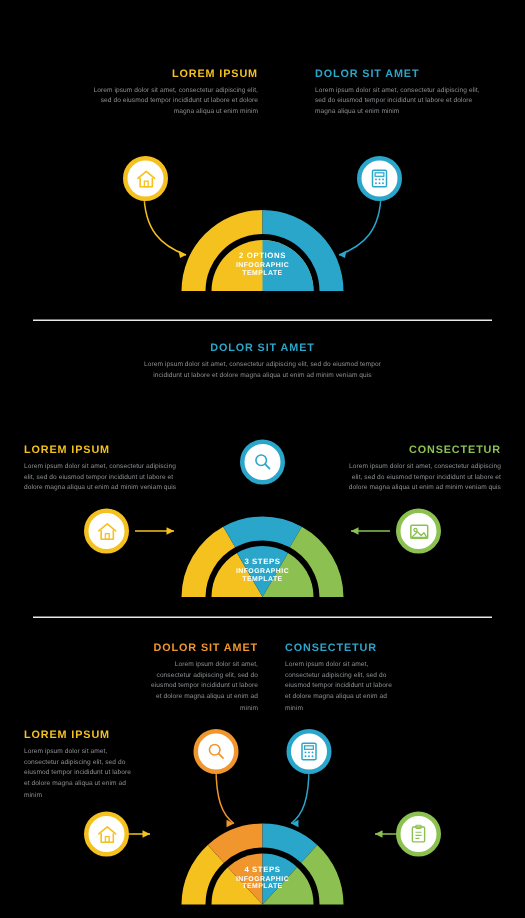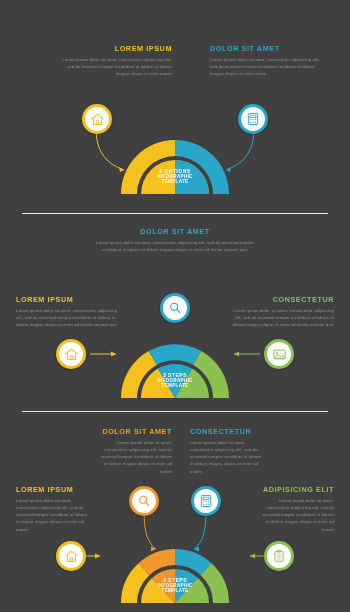--- a/index.html
+++ b/index.html
@@ -2,21 +2,21 @@
 <html><head>
 <meta charset="utf-8">
 <style>
   * { box-sizing: border-box; margin: 0; padding: 0; }
   html, body {
     width: 350px; height: 612px;
     background: #ffffff;
     font-family: "Liberation Sans", sans-serif;
     overflow: hidden;
   }
-  .page { position: relative; width: 350px; height: 612px; background: #404040; }
+  .page { position: relative; width: 350px; height: 612px; background: #000000; }
 
   .section { position: absolute; left: 0; width: 350px; }
   .divider { position: absolute; left: 22px; width: 306px; height: 1px; background: #e8e8e8; }
 
   .title {
     font-size: 7.2px; font-weight: bold; letter-spacing: 0.6px;
     text-transform: uppercase;
   }
   .body {
     font-size: 4.4px; line-height: 1.62; color: #8d8f92; letter-spacing: 0.05px;
@@ -203,24 +203,20 @@
     <div class="tbox ta-left" style="left:190px; top:14px; width:76px;">
       <span class="title c-blue">CONSECTETUR</span>
       <div class="body">Lorem ipsum dolor sit amet, consectetur adipiscing elit, sed do eiusmod tempor incididunt ut labore et dolore magna aliqua ut enim ad minim</div>
     </div>
 
     <div class="tbox ta-left" style="left:16px; top:72px; width:76px;">
       <span class="title c-yellow">LOREM IPSUM</span>
       <div class="body">Lorem ipsum dolor sit amet, consectetur adipiscing elit, sed do eiusmod tempor incididunt ut labore et dolore magna aliqua ut enim ad minim</div>
     </div>
 
-    <div class="tbox ta-right" style="left:258px; top:72px; width:76px;">
-      <span class="title c-green">ADIPISICING ELIT</span>
-      <div class="body">Lorem ipsum dolor sit amet, consectetur adipiscing elit, sed do eiusmod tempor incididunt ut labore et dolore magna aliqua ut enim ad minim</div>
-    </div>
 
     <svg class="connector" style="left:56px; top:88px; width:238px; height:66px;">
       <path d="M88,10 C88,32 92,42 100,48" stroke="#f0962c" stroke-width="1" fill="none"></path>
       <polygon points="100,48 95,45.5 95,50.5" fill="#f0962c"></polygon>
       <path d="M150,10 C150,32 146,42 138,48" stroke="#2ba6cb" stroke-width="1" fill="none"></path>
       <polygon points="138,48 143,45.5 143,50.5" fill="#2ba6cb"></polygon>
       <line x1="18" y1="55" x2="44" y2="55" stroke="#f4c11e" stroke-width="1"></line>
       <polygon points="44,55 39,52.5 39,57.5" fill="#f4c11e"></polygon>
       <line x1="220" y1="55" x2="194" y2="55" stroke="#8cc152" stroke-width="1"></line>
       <polygon points="194,55 199,52.5 199,57.5" fill="#8cc152"></polygon>

